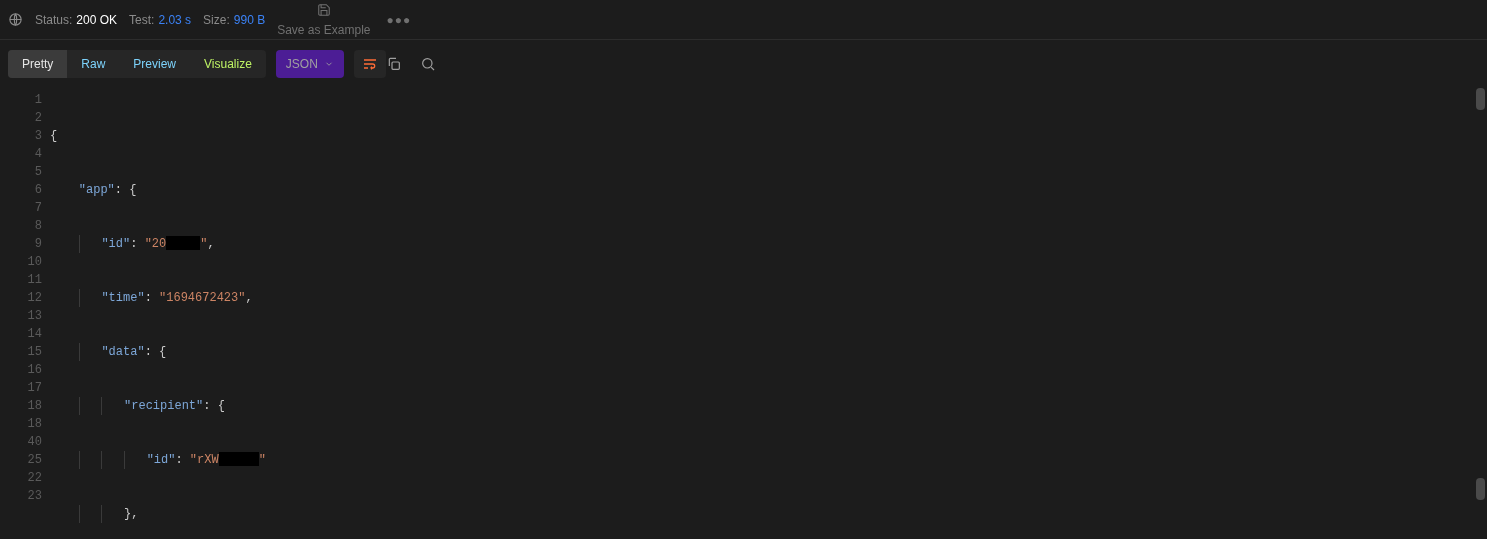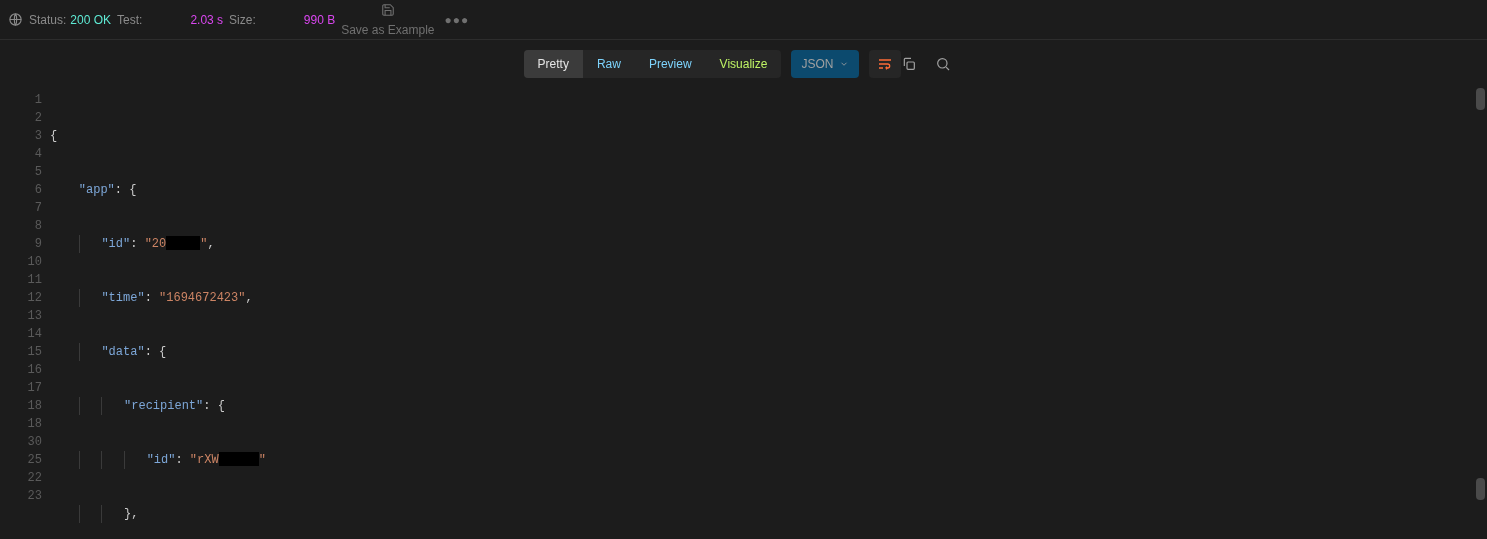--- a/index.html
+++ b/index.html
@@ -44,34 +44,34 @@
     bottom:-1px;
     left:8px;
     right:8px;
     height:2px;
     background:#ff6c37;
   }
   .headers-count { color:#4caf50; margin-left:3px; }
   .status-area {
     display:flex;
     align-items:center;
-    gap:6px;
+    gap:12px;
     color:#8b8b8b;
     font-size:12px;
   }
   .status-item { display:flex; align-items:center; gap:4px; }
-  .status-ok { color:#5eead4; }
-  .status-val { color:#d946ef;margin-left:44px; }
+  .status-ok { color:#ffffff; }
+  .status-val { color:#3b82f6; }
   .save-example { display:flex; align-items:center; gap:6px; color:#707070; cursor:pointer;flex-direction:column; }
   .more-dots { color:#707070; display:flex; align-items:center; cursor:pointer; padding:0 4px; letter-spacing:1px;}
   .globe-icon { color:#8b8b8b; display:flex; align-items:center;}
   .view-bar {
     display:flex;
     align-items:center;
-    justify-content:center;
+    justify-content:flex-start;
     padding: 10px 10px 10px 8px;
   }
   .view-tabs {
     display:flex;
     align-items:center;
     gap:0;
     background:#262626;
     border-radius:4px;
     overflow:hidden;
   }
@@ -81,21 +81,21 @@
     cursor:pointer;
     font-size:12px;
   }
   .view-tab.active {
     background:#3b3b3b;
     color:#e6e6e6;
   }
   .view-tab.white { color:#bef264; }
   .format-select {
     margin-left:10px;
-    background:#0c4a6e;
+    background:#4c1d95;
     border-radius:4px;
     padding:7px 10px;
     display:flex;
     align-items:center;
     gap:6px;
     color:#a0a0a0;
     font-size:12px;
     cursor:pointer;
   }
   .wrap-btn {
@@ -252,21 +252,21 @@
       <div>10</div>
       <div>11</div>
       <div>12</div>
       <div>13</div>
       <div>14</div>
       <div>15</div>
       <div>16</div>
       <div>17</div>
       <div>18</div>
       <div>18</div>
-      <div>30</div>
+      <div>40</div>
       <div>25</div>
       <div>22</div>
       <div>23</div>
     </div>
   <div class="code" id="code">
     <div class="code-line"><span class="p">{</span></div>
     <div class="code-line">    <span class="k">"app"</span><span class="p">: {</span></div>
     <div class="code-line">    <span class="indent-guide"></span>   <span class="k">"id"</span><span class="p">: </span><span class="s">"20</span><span class="redact" style="width:34px"></span><span class="s">"</span><span class="p">,</span></div>
     <div class="code-line">    <span class="indent-guide"></span>   <span class="k">"time"</span><span class="p">: </span><span class="s">"1694672423"</span><span class="p">,</span></div>
     <div class="code-line">    <span class="indent-guide"></span>   <span class="k">"data"</span><span class="p">: {</span></div>

